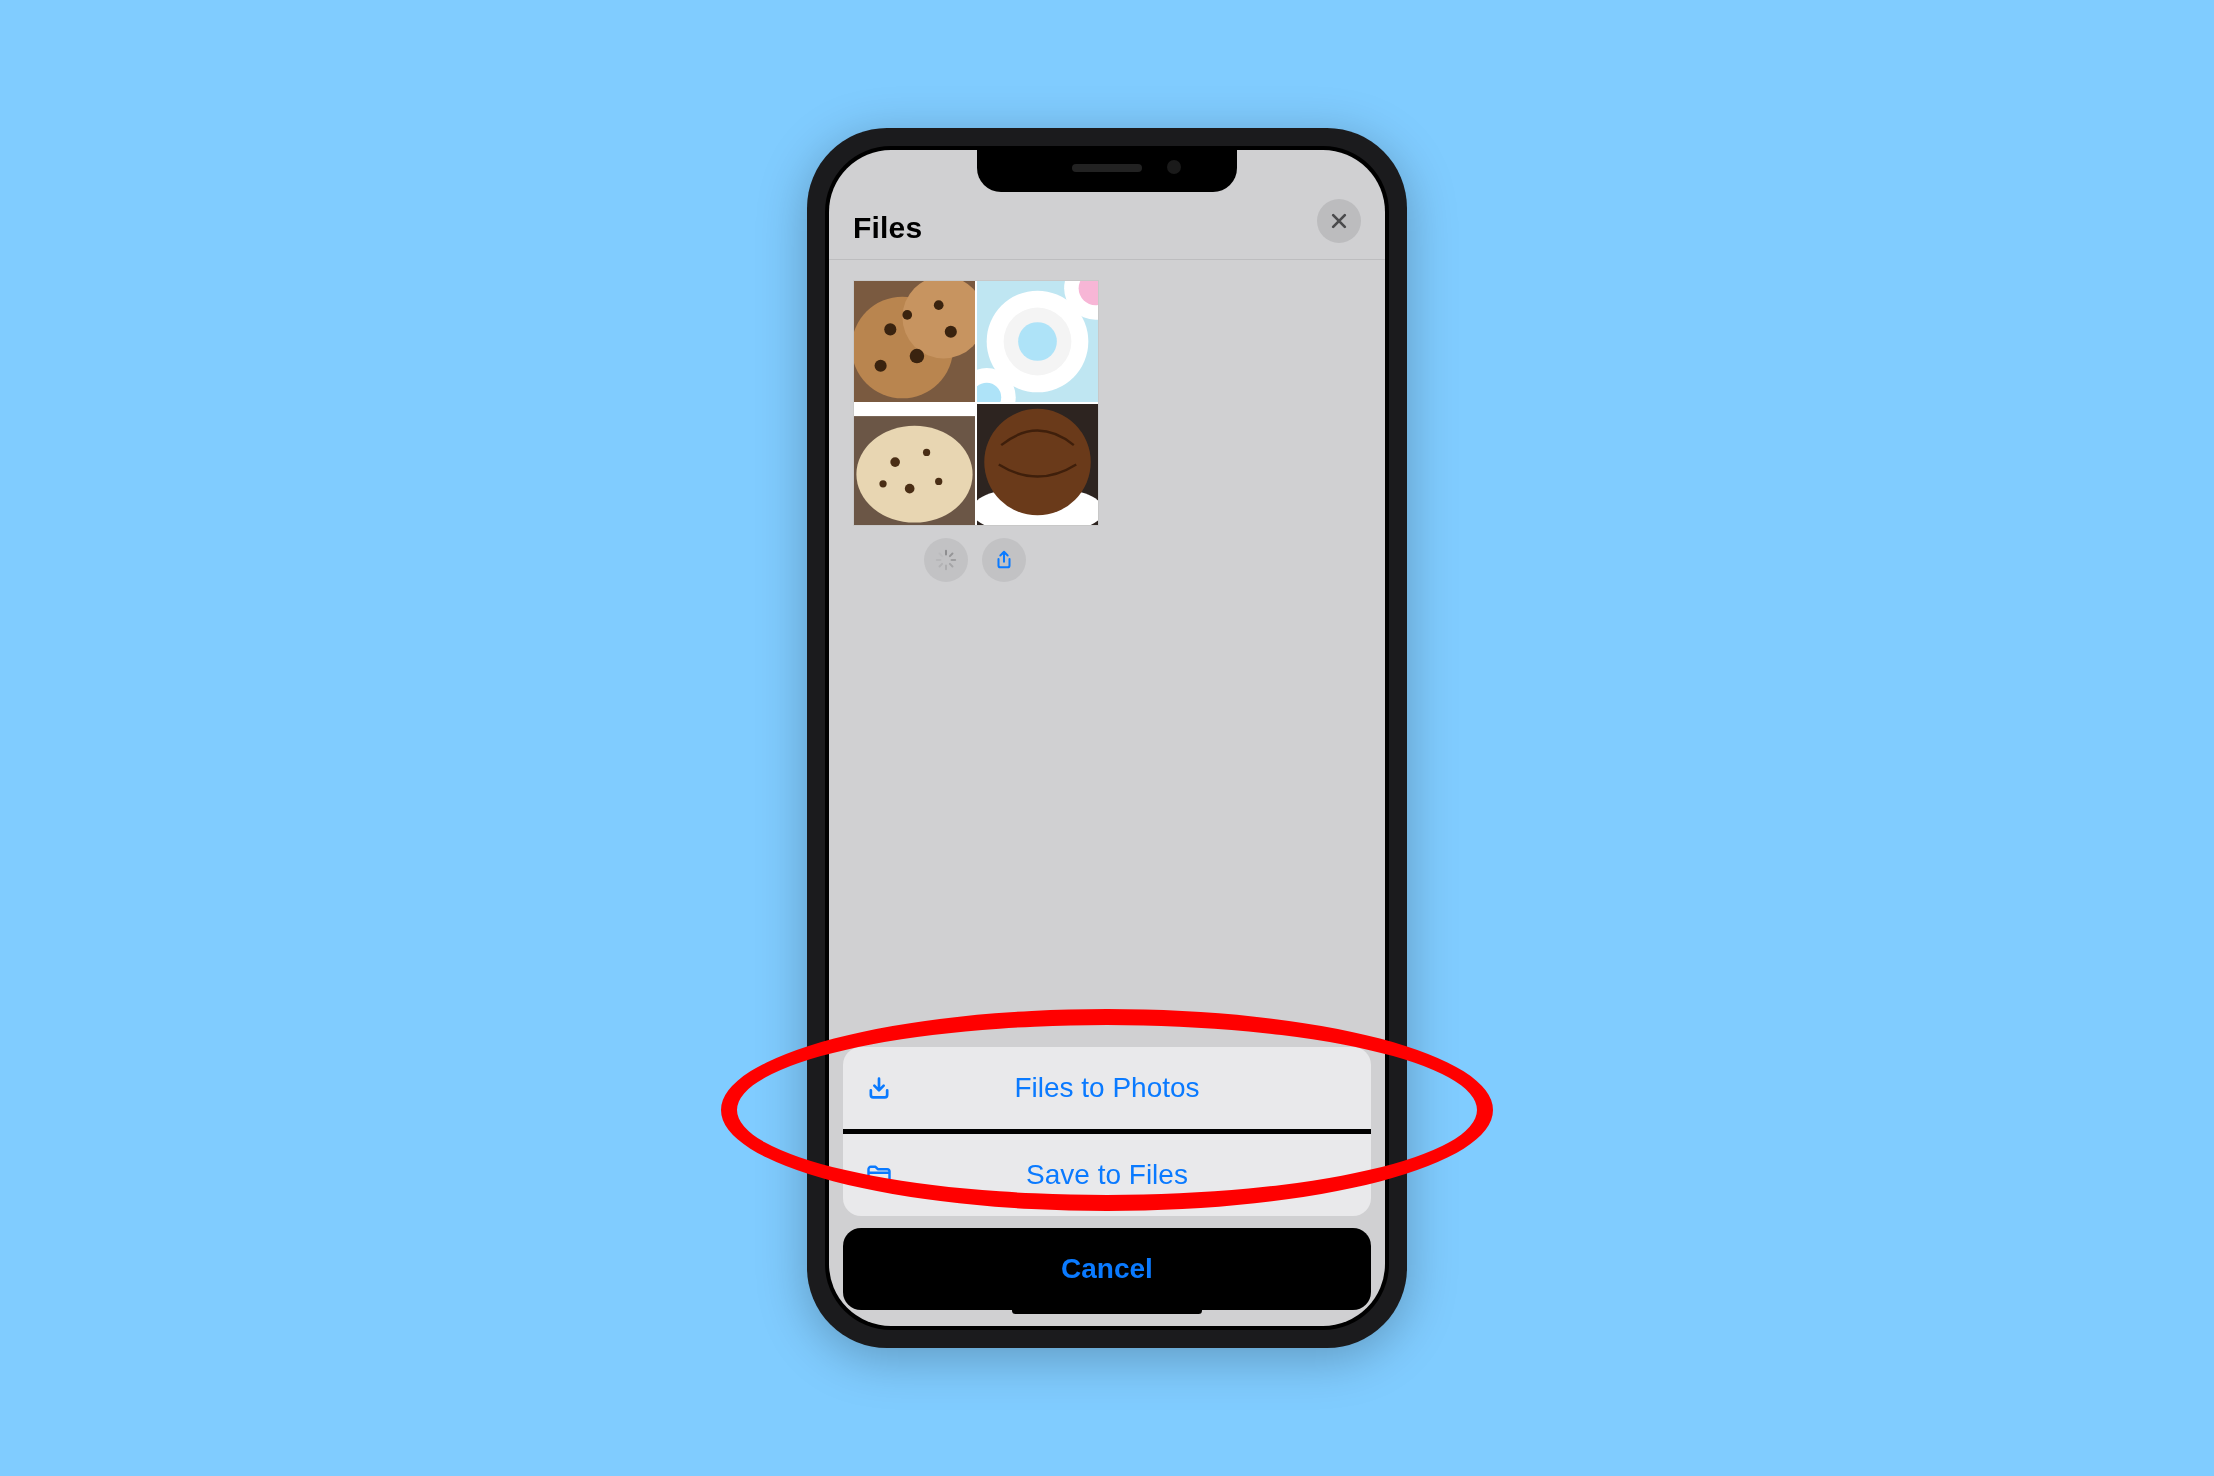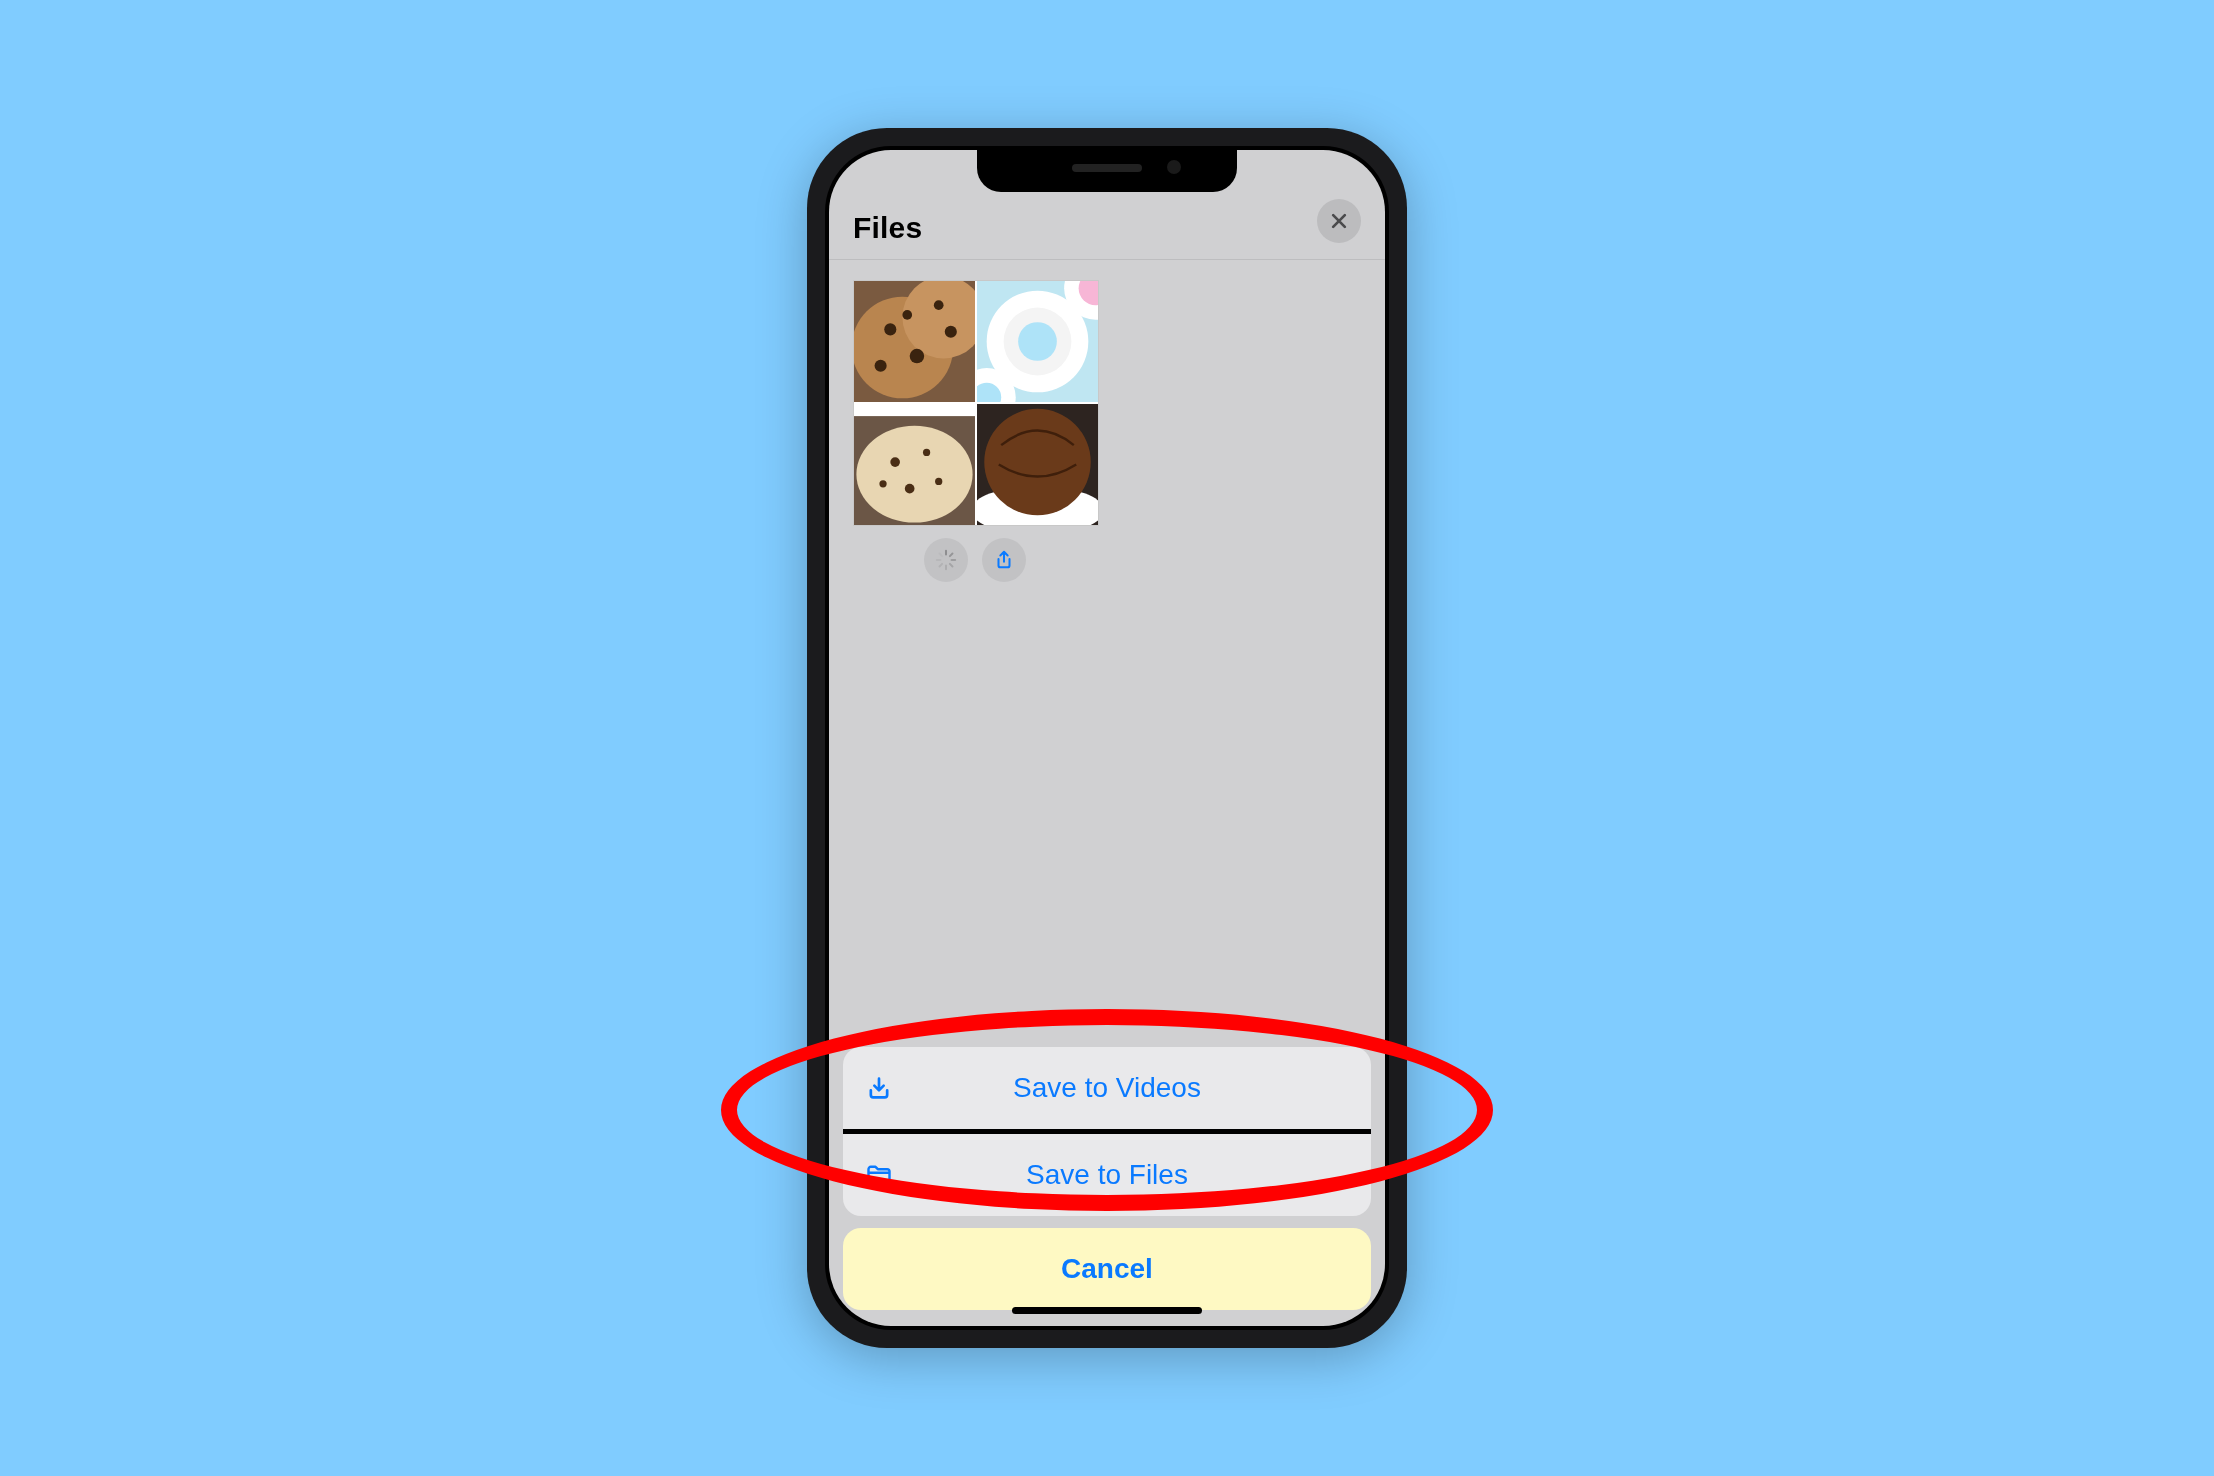--- a/index.html
+++ b/index.html
@@ -125,21 +125,21 @@
     font-size:28px;color:#0a7aff;
   }
   .row + .row{border-top:5px solid #000000;}
   .row .icon{
     position:absolute;left:22px;top:50%;transform:translateY(-50%);
     width:28px;height:28px;
   }
   .row .icon svg{width:100%;height:100%;}
   .cancel{
     margin-top:12px;
-    background:#fef9c3;border-radius:18px;
+    background:#000000;border-radius:18px;
     height:82px;display:flex;align-items:center;justify-content:center;
     font-size:28px;font-weight:600;color:#0a7aff;
   }
   
   .annot{
     position:absolute;
     border:16px solid #ff0000;
     border-radius:50%;
     width:740px;height:170px;
     left:50%;transform:translateX(-50%);
@@ -244,21 +244,21 @@
 
       <div class="sheet">
         <div class="group">
           <div class="row">
             <span class="icon">
               <svg viewBox="0 0 24 24">
                 <path d="M12 4 v10 M8 10 l4 4 l4 -4" stroke="#0a7aff" stroke-width="2.3" fill="none" stroke-linecap="round" stroke-linejoin="round"></path>
                 <path d="M5 14 v4 a2 2 0 0 0 2 2 h10 a2 2 0 0 0 2 -2 v-4" stroke="#0a7aff" stroke-width="2.3" fill="none" stroke-linecap="round"></path>
               </svg>
             </span>
-            <span>Save to Videos</span>
+            <span>Files to Photos</span>
           </div>
           <div class="row">
             <span class="icon">
               <svg viewBox="0 0 24 24">
                 <path d="M3 7 a2 2 0 0 1 2 -2 h4 l2 2 h8 a2 2 0 0 1 2 2 v8 a2 2 0 0 1 -2 2 H5 a2 2 0 0 1 -2 -2 Z" stroke="#0a7aff" stroke-width="2.1" fill="none" stroke-linejoin="round"></path>
                 <line x1="3" y1="10" x2="21" y2="10" stroke="#0a7aff" stroke-width="2.1"></line>
               </svg>
             </span>
             <span>Save to Files</span>
           </div>

